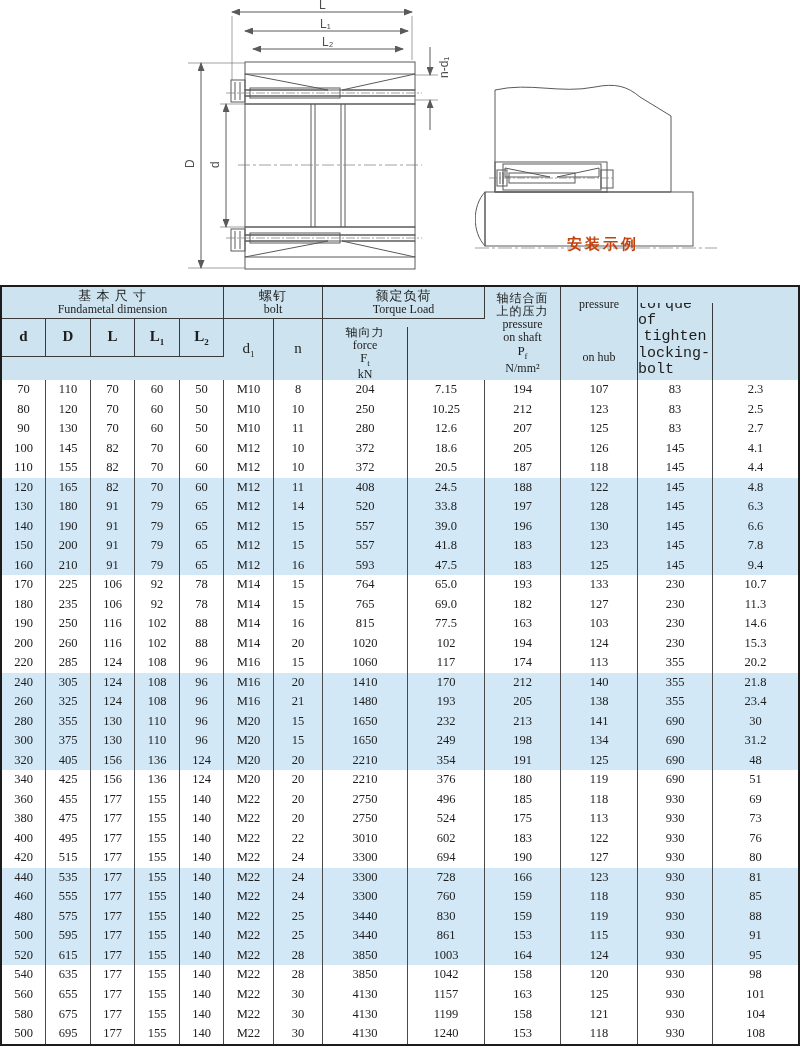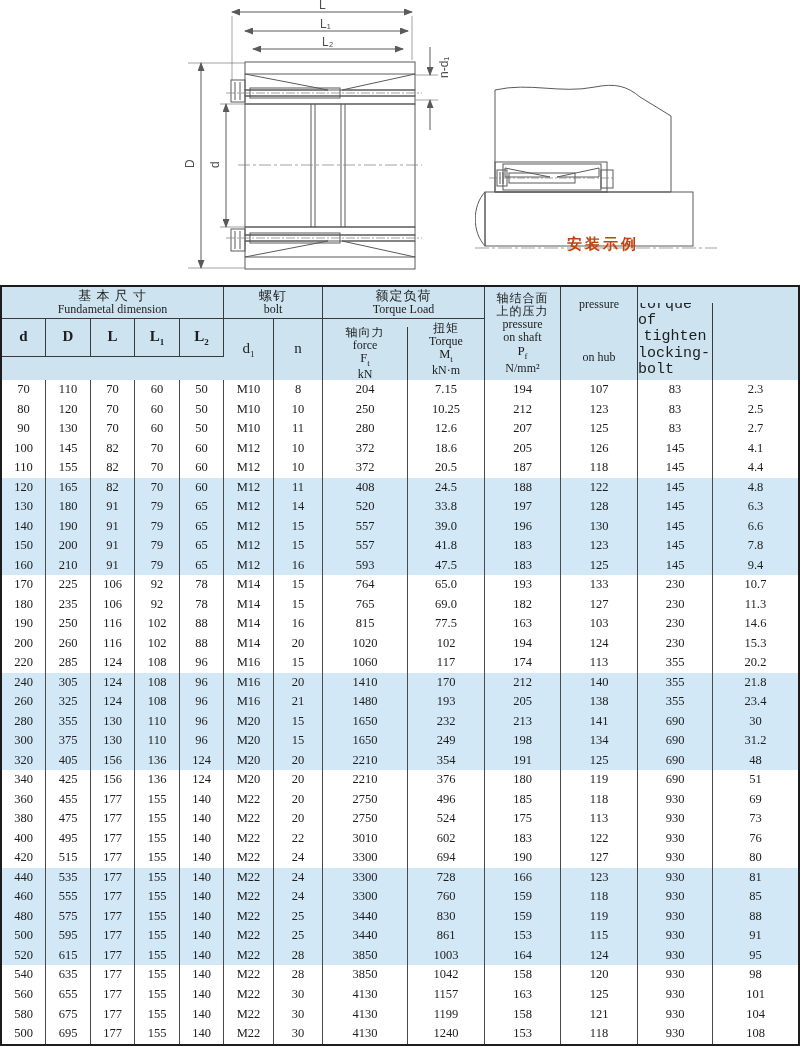--- a/index.html
+++ b/index.html
@@ -231,26 +231,20 @@
       </div>
     <div class="hc h-n nb">
         <div class="sym" style="font-weight:normal"><span>n</span><sub></sub></div>
       </div>
     <div class="hc h-force nb">
       <div class="cn" style="font-size:12px">轴向力</div>
       <div class="en">force</div>
       <div class="sym" style="font-size:12.5px;font-weight:normal"><span>F</span><sub>t</sub></div>
       <div class="en">kN</div>
     </div>
-    <div class="hc h-tq nb">
-      <div class="cn" style="font-size:12px">扭矩</div>
-      <div class="en">Torque</div>
-      <div class="sym" style="font-size:12.5px;font-weight:normal"><span>M</span><sub>t</sub></div>
-      <div class="en">kN·m</div>
-    </div>
   </div>
 
   <div class="tbody">
       <div class="trow">
         <div class="tcell">70</div>
         <div class="tcell">110</div>
         <div class="tcell">70</div>
         <div class="tcell">60</div>
         <div class="tcell">50</div>
         <div class="tcell">M10</div>

